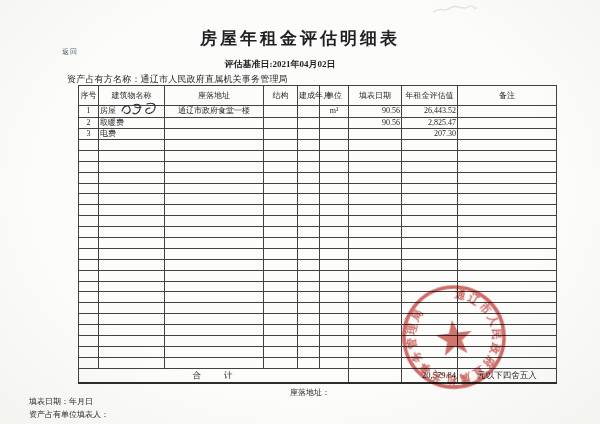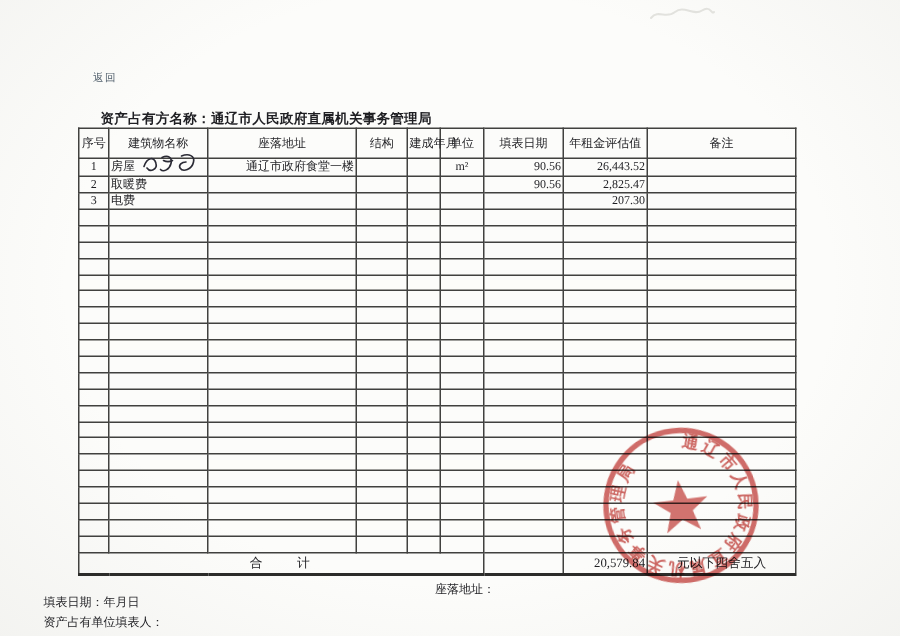--- a/index.html
+++ b/index.html
@@ -23,44 +23,44 @@
   .title{
     position:absolute;left:0;top:27px;width:100%;
     text-align:center;font-size:17px;font-weight:bold;letter-spacing:3px;
   }
   .subtitle{
     position:absolute;left:0;top:58px;width:560px;
     text-align:center;font-size:9px;font-weight:bold;
   }
   .owner-line{
     position:absolute;left:67px;top:73px;
-    font-size:9px;font-weight:bold;letter-spacing:0.2px;
+    font-size:9px;font-weight:normal;letter-spacing:0.2px;
   }
   .corner-info{
     position:absolute;right:42px;top:48px;
     text-align:right;font-size:7.5px;line-height:8px;color:#2a2a30;
   }
   .pencil-mark{position:absolute;left:432px;top:3px;opacity:0.55;}
   
   table.sheet{
-    position:absolute;left:52px;top:85px;width:478px;
+    position:absolute;left:78px;top:85px;width:478px;
     border-collapse:collapse;table-layout:fixed;
     font-size:8px;line-height:1.05;border-radius:20px;
   }
   table.sheet th,table.sheet td{
     border:1px solid #41413f;padding:0 1px;overflow:visible;
     font-weight:normal;white-space:nowrap;
   }
   table.sheet{border:1.5px solid #333;}
   thead th{height:19px;text-align:center;white-space:normal;line-height:1.15;}
   tbody td{height:10px;}
   tbody tr.empty td{height:9.9px;}
   td.c0{text-align:center;}
   td.c1{text-align:left;padding-left:3px;position:relative;}
-  td.c2{text-align:right;}
+  td.c2{text-align:center;}
   td.c3,td.c4,td.c5{text-align:center;}
   td.c6,td.c7{text-align:right;padding-right:6px;}
   td.c8{text-align:left;}
   tr.total-row td{height:13px;border-bottom:2px solid #2c2c2a;font-size:8.5px;}
   td.total-label{text-align:center;letter-spacing:2px;}
   td.total-note{text-align:center;}
   .squiggle{display:inline-block;vertical-align:middle;margin-left:2px;margin-top:-5px;}
   
   .footer-filler{position:absolute;left:29px;top:409px;font-size:8px;}
   .footer-date{position:absolute;left:29px;top:396px;font-size:8px;}
@@ -72,20 +72,22 @@
     transform:rotate(-7deg);
   }
 </style>
 </head>
 <body>
 
 <div class="paper">
 
   <span class="back-link">返回</span>
 
+  <div class="title">房屋年租金评估明细表</div>
+  <div class="subtitle">评估基准日:2021年04月02日</div>
   <div class="owner-line">资产占有方名称：通辽市人民政府直属机关事务管理局</div>
 
 
   <svg class="pencil-mark" width="46" height="14" viewBox="0 0 46 14">
     <path d="M2,9 C7,3 12,10 18,5 S30,8 36,4 S42,7 44,5" fill="none" stroke="#cfcfc9" stroke-width="1.4" stroke-linecap="round"></path>
   </svg>
 
   <table class="sheet">
     <colgroup>
       <col style="width:20px">

